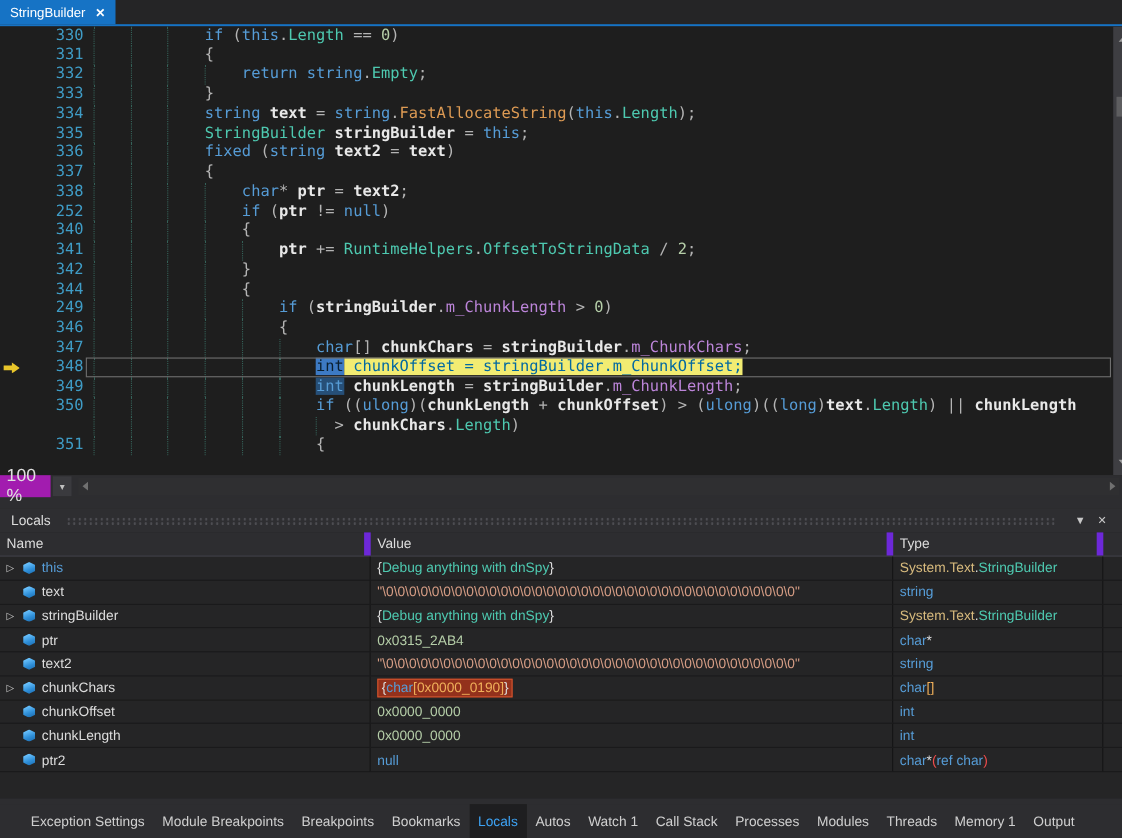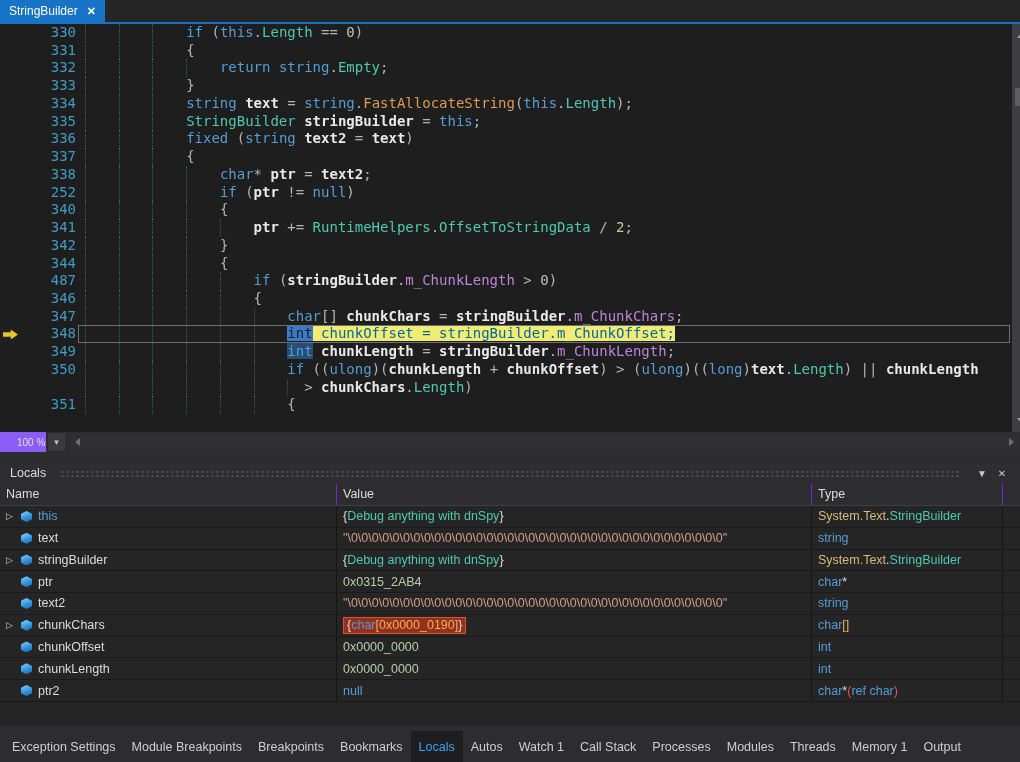--- a/index.html
+++ b/index.html
@@ -33,57 +33,57 @@
   .c-s2{background:#264f78;color:#569cd6}
 
   
   .vscroll{position:absolute;top:0;right:0;width:20px;height:408px;background:#3e3e42;}
   .tri{width:0;height:0;position:absolute;left:5px;}
   .tri.up{top:8px;border-left:5px solid transparent;border-right:5px solid transparent;border-bottom:6px solid #9d9d9d;}
   .tri.down{bottom:8px;border-left:5px solid transparent;border-right:5px solid transparent;border-top:6px solid #9d9d9d;}
   .vthumb{position:absolute;left:3px;top:64px;width:14px;height:18px;background:#5e5e60;}
   .editor-status{position:absolute;top:432px;left:0;right:0;height:20px;background:#2d2d30;
     display:flex;align-items:center;}
-  .zoom-box{width:46px;height:20px;background:#8b5cf6;color:#e0e0e0;font-size:10px;
-    display:flex;align-items:center;padding-left:17px;box-sizing:border-box;}
+  .zoom-box{width:46px;height:20px;background:#a21caf;color:#e0e0e0;font-size:16px;
+    display:flex;align-items:center;padding-left:6px;box-sizing:border-box;}
   .zoom-drop{width:17px;height:18px;margin-left:2px;background:#3a3a3e;color:#c0c0c0;font-size:9px;
     display:flex;align-items:center;justify-content:center;}
   .hscroll{flex:1;height:16px;margin:0 2px 0 6px;background:#2f2f31;position:relative;}
   .htri{width:0;height:0;position:absolute;top:4px;}
   .htri.left{left:4px;border-top:4px solid transparent;border-bottom:4px solid transparent;border-right:5px solid #707070;}
   .htri.right{right:4px;border-top:4px solid transparent;border-bottom:4px solid transparent;border-left:5px solid #707070;}
 
   
   .locals-panel{position:absolute;top:462px;left:0;right:0;height:264px;background:#252526;}
   .panel-title{height:22px;background:#2e2e31;display:flex;align-items:center;
     padding:0 8px 0 10px;color:#dcdcdc;font-size:12.5px;}
   .grip{flex:1;height:8px;margin:2px 12px 0 14px;
     background-image:radial-gradient(circle,#4d4d52 1px,transparent 1.3px);
     background-size:5px 4px;}
   .pt-btn{width:20px;text-align:center;color:#c8c8c8;font-size:10px;cursor:pointer;}
   .grid-header{display:flex;height:22px;background:#2d2d30;color:#dcdcdc;font-size:12.5px;
     border-bottom:1px solid #3f3f46;box-sizing:border-box;}
-  .gh-cell{padding:3px 6px;border-right:1px solid #6d28d9;box-sizing:border-box;}
+  .gh-cell{padding:3px 6px;border-right:6px solid #6d28d9;box-sizing:border-box;}
   .lr{display:flex;height:21.78px;font-size:12.5px;border-bottom:1px solid #1a1a1b;
     box-sizing:border-box;align-items:center;color:#dcdcdc;}
   .lc{height:100%;border-right:1px solid #151516;box-sizing:border-box;display:flex;
     align-items:center;padding:0 6px;white-space:nowrap;overflow:hidden;}
   .lc.name{padding-left:6px;}
   .w-name{width:337px;flex:none;}.w-val{width:475px;flex:none;}.w-type{width:191px;flex:none;}
   .expander{width:15px;flex:none;color:#d0d0d0;font-size:9px;}
   .cube{width:11px;height:11px;flex:none;margin-right:6px;
     background:linear-gradient(160deg,#6cc4ff 15%,#2f8fd8 60%,#1b6aad);
     clip-path:polygon(50% 0,100% 25%,100% 75%,50% 100%,0 75%,0 25%);}
   .c-str{color:#d69d85}.c-yel{color:#d7ba7d}.c-red{color:#f14c4c}
   .c-org{color:#f0b05a}.c-wh{color:#dcdcdc}
   .changed-box{background:#93311c;border:1px solid #d2552f;padding:0 3px;line-height:15px;}
 
   
   .bottom-tabs{position:absolute;left:0;right:0;top:731px;height:31px;background:#2d2d30;
-    display:flex;align-items:stretch;padding-left:4px;font-size:12.5px;color:#cfcfcf;overflow:hidden;}
+    display:flex;align-items:stretch;padding-left:20px;font-size:12.5px;color:#cfcfcf;overflow:hidden;}
   .bt{display:flex;align-items:center;padding:0 8px;cursor:pointer;white-space:nowrap;}
   .bt.active{background:#1e1e20;color:#3da3f5;}
 </style>
 </head>
 <body>
 
 <div class="app">
 
   <div class="doc-tabbar">
     <div class="doc-tab">
@@ -159,21 +159,21 @@
           <div class="ln">342</div>
           <div class="ct" style="padding-left: 143.88px;"><i class="guide" style="left: 9px;"></i><i class="guide" style="left: 42.72px;"></i><i class="guide" style="left: 76.44px;"></i><i class="guide" style="left: 110.16px;"></i><span class="c-pl">}</span></div>
         </div>
         <div class="cl">
           <div class="gm"></div>
           <div class="ln">344</div>
           <div class="ct" style="padding-left: 143.88px;"><i class="guide" style="left: 9px;"></i><i class="guide" style="left: 42.72px;"></i><i class="guide" style="left: 76.44px;"></i><i class="guide" style="left: 110.16px;"></i><span class="c-pl">{</span></div>
         </div>
         <div class="cl">
           <div class="gm"></div>
-          <div class="ln">487</div>
+          <div class="ln">249</div>
           <div class="ct" style="padding-left: 177.6px;"><i class="guide" style="left: 9px;"></i><i class="guide" style="left: 42.72px;"></i><i class="guide" style="left: 76.44px;"></i><i class="guide" style="left: 110.16px;"></i><i class="guide" style="left: 143.88px;"></i><span class="c-kw">if</span><span class="c-pl"> (</span><span class="c-lo">stringBuilder</span><span class="c-pl">.</span><span class="c-fi">m_ChunkLength</span><span class="c-pl"> &gt; </span><span class="c-nu">0</span><span class="c-pl">)</span></div>
         </div>
         <div class="cl">
           <div class="gm"></div>
           <div class="ln">346</div>
           <div class="ct" style="padding-left: 177.6px;"><i class="guide" style="left: 9px;"></i><i class="guide" style="left: 42.72px;"></i><i class="guide" style="left: 76.44px;"></i><i class="guide" style="left: 110.16px;"></i><i class="guide" style="left: 143.88px;"></i><span class="c-pl">{</span></div>
         </div>
         <div class="cl">
           <div class="gm"></div>
           <div class="ln">347</div>

